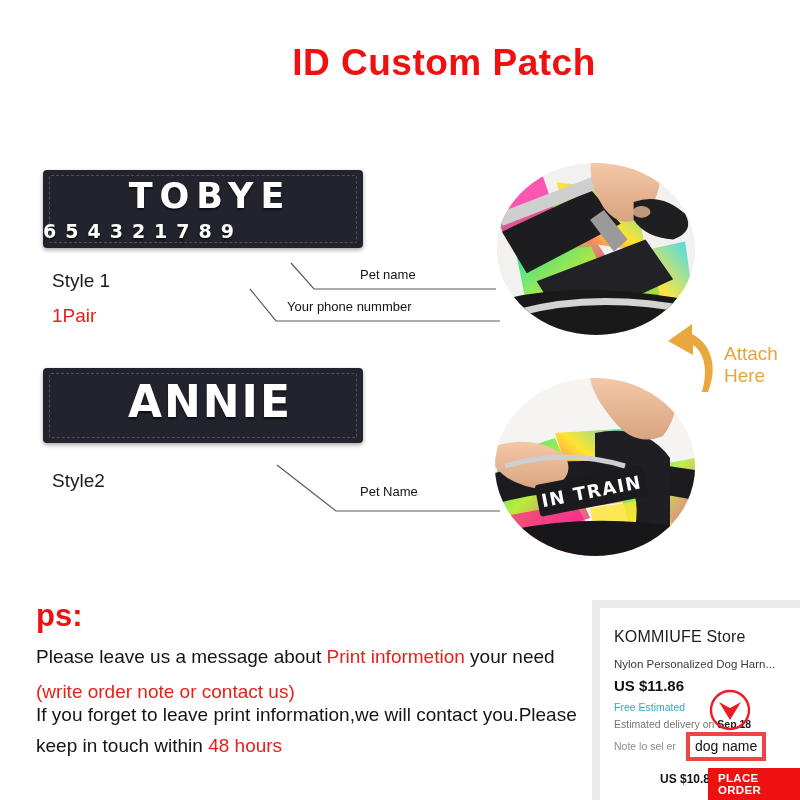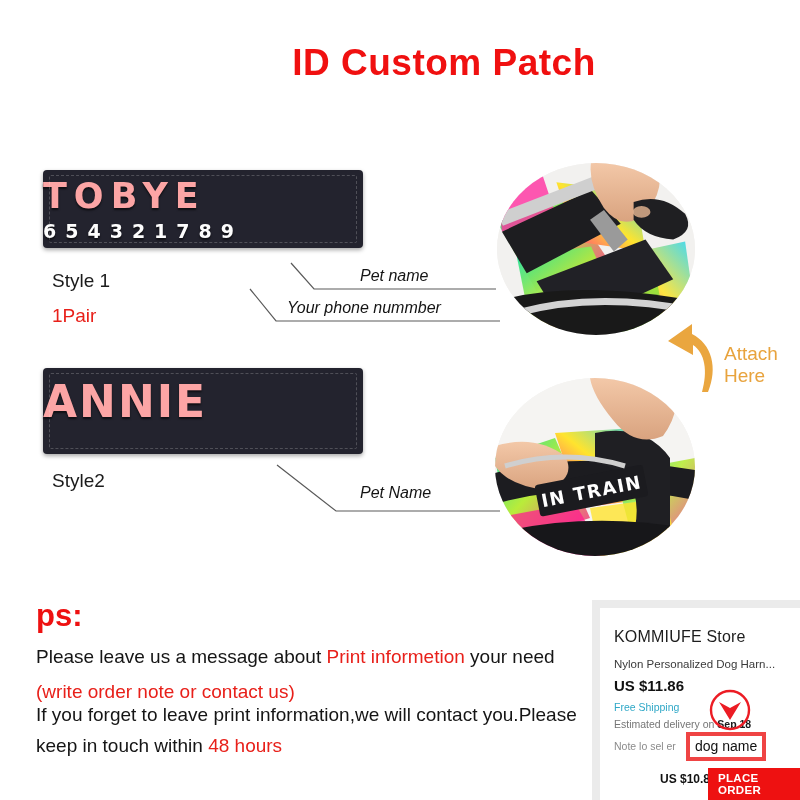--- a/index.html
+++ b/index.html
@@ -29,45 +29,46 @@
     background:#23232e;
     border-radius:4px;
     box-shadow:0 2px 4px rgba(0,0,0,.35);
   }
   .patch:after{
     content:"";position:absolute;left:6px;top:5px;right:6px;bottom:5px;
     border:1px dashed rgba(255,255,255,.20);
     border-radius:2px;pointer-events:none;
   }
   #patch-1{left:43px;top:170px;width:320px;height:78px;}
-  #patch-2{left:43px;top:368px;width:320px;height:86px;}
+  #patch-2{left:43px;top:368px;width:320px;height:75px;}
 
   .patch-name{
-    position:absolute;left:0;width:100%;text-align:left;
-    color:#fca5a5;font-weight:bold;
+    position:absolute;left:0;width:100%;text-align:center;
+    color:#ffffff;font-weight:bold;
     font-family:"DejaVu Sans", sans-serif;
     text-shadow:0 2px 2px rgba(0,0,0,.6);
+    padding-left:7px;
   }
   #patch-1 .patch-name{top:6px;font-size:35px;letter-spacing:7px;}
   #patch-1 .patch-phone{
     position:absolute;left:0;top:50px;width:100%;text-align:left;
     color:#fdfdfd;font-weight:bold;font-size:19px;letter-spacing:9px;
     font-family:"DejaVu Sans", sans-serif;
     text-shadow:0 2px 2px rgba(0,0,0,.6);
   }
   #patch-2 .patch-name{top:8px;font-size:44px;letter-spacing:2px;}
 
   
   .style-label{position:absolute;font-size:19px;color:#1b1b1b;}
   #style-1-label{left:52px;top:270px;}
   #style-1-pair{left:52px;top:305px;font-size:19px;color:#e8201a;}
   #style-2-label{left:52px;top:470px;}
 
   
-  .callout-text{position:absolute;font-size:16px;color:#141414;white-space:nowrap;font-style:italic;}
+  .callout-text{position:absolute;font-size:13px;color:#141414;white-space:nowrap;}
   #callout-pet-name-1{left:360px;top:267px;}
   #callout-phone{left:287px;top:299px;}
   #callout-pet-name-2{left:360px;top:484px;}
 
   
   .photo{
     position:absolute;border-radius:50%;overflow:hidden;
     background:#f4f3f1;
   }
   #photo-top{left:497px;top:163px;width:198px;height:172px;}
@@ -260,21 +261,21 @@
   <div class="ps-line" id="ps-line-4">
     <span>keep in touch within </span><span class="red">48 hours</span>
   </div>
 
   <div id="store-card">
     <div id="store-card-inner">
 
       <div id="store-name">KOMMIUFE Store</div>
       <div id="product-title">Nylon Personalized Dog Harn...</div>
       <div id="price-main">US $11.86</div>
-      <div id="free-shipping">Free Shipping</div>
+      <div id="free-shipping">Free Estimated</div>
 
       <div id="est-delivery">
         <span>Estimated delivery on </span><b>Sep 18</b>
       </div>
 
       <div id="note-label">Note lo sel er</div>
       <div id="note-value-box">
         <span id="note-value">dog name</span>
       </div>
 

